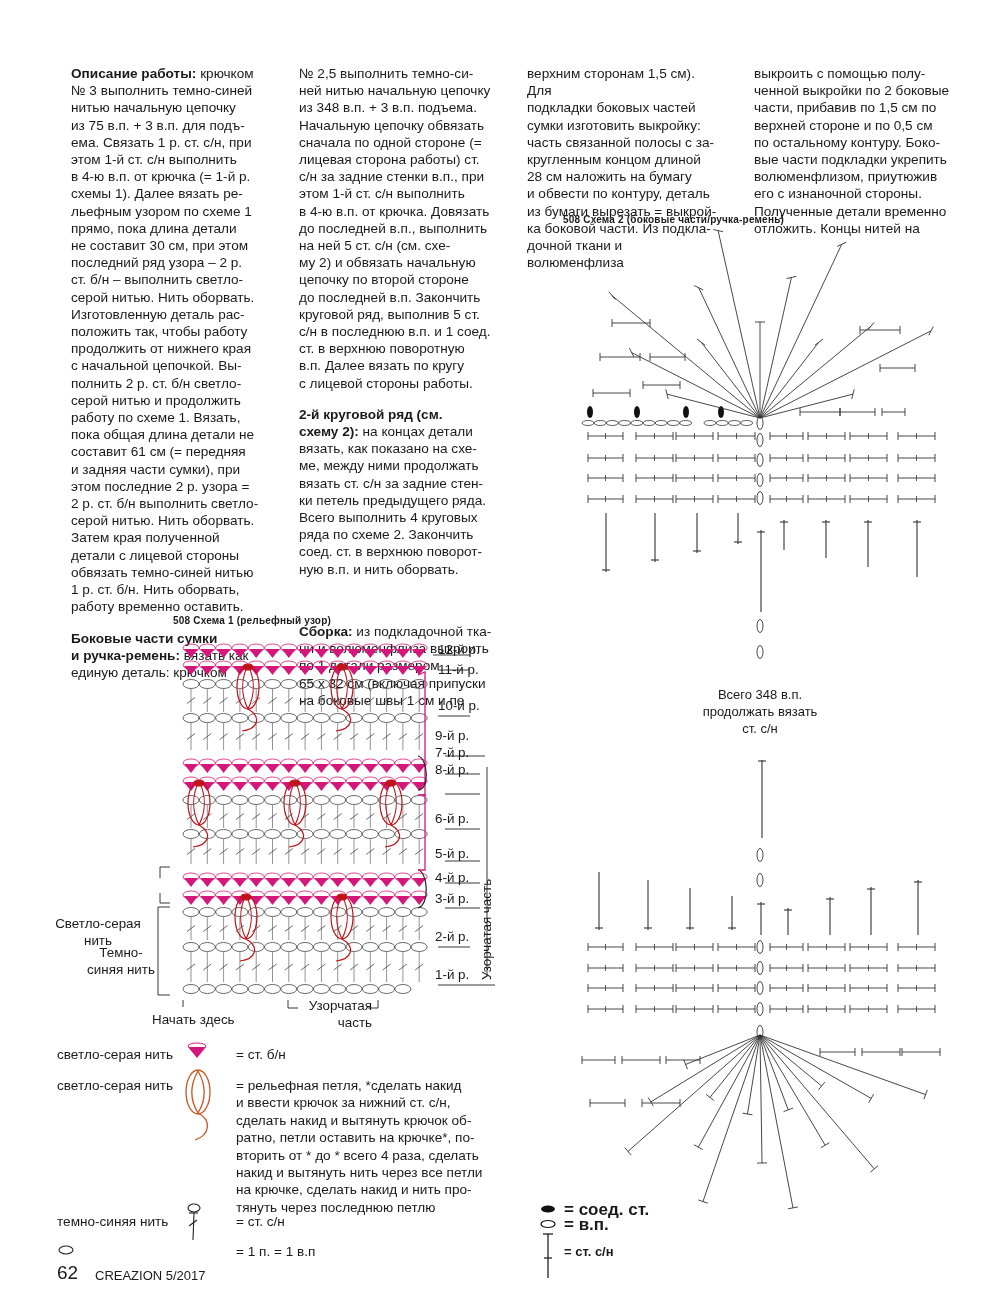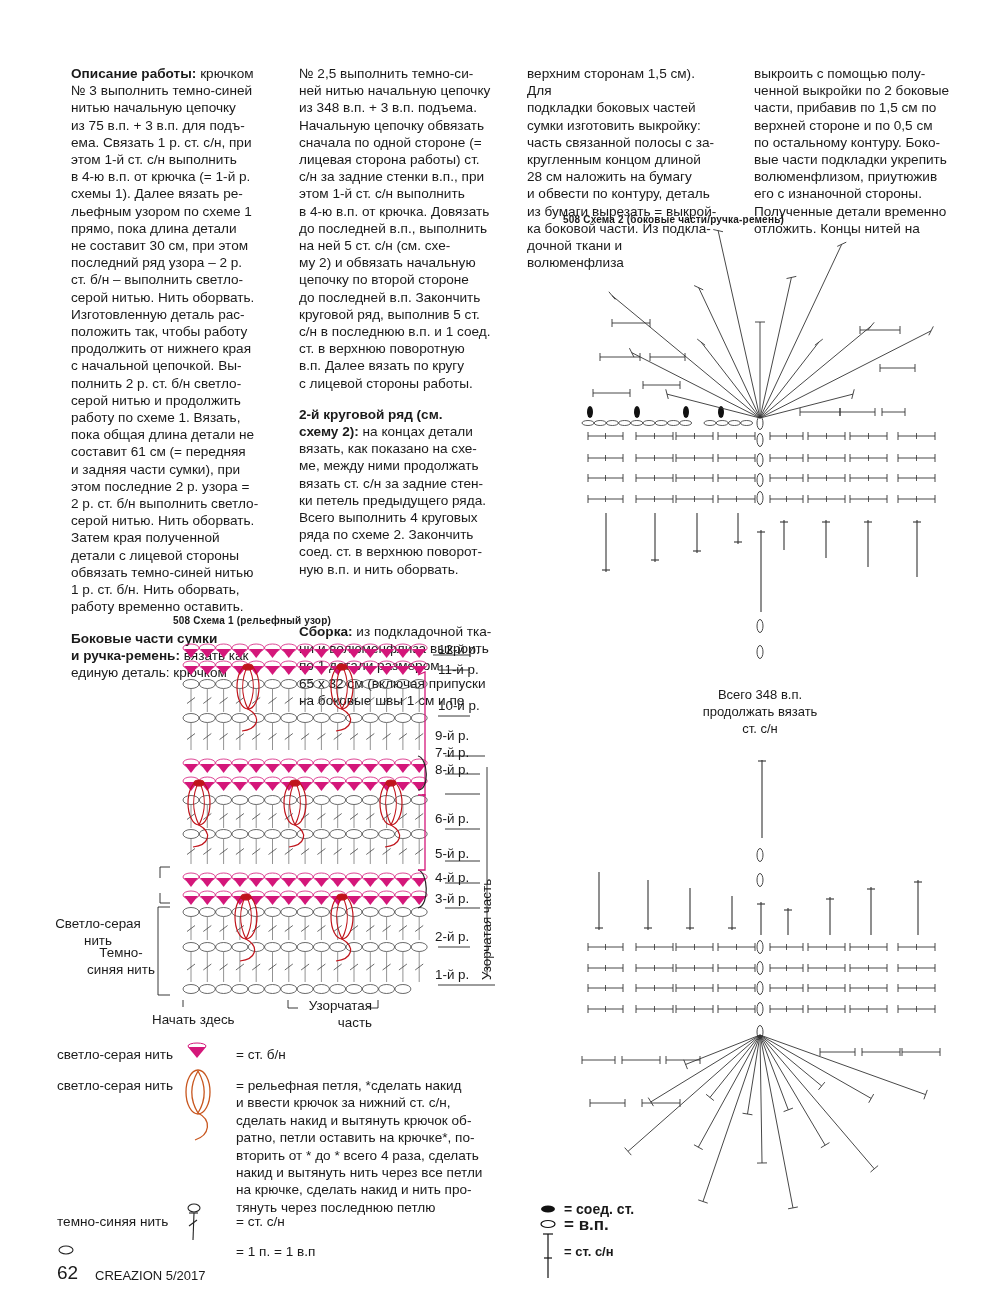--- a/index.html
+++ b/index.html
@@ -1225,18 +1225,18 @@
 
 <svg style="left:0;top:0;" width="997" height="1315">
   <ellipse cx="548" cy="1209" rx="7" ry="3.5" fill="#111"></ellipse>
   <ellipse cx="548" cy="1224" rx="7" ry="3.5" fill="none" stroke="#111" stroke-width="1.2"></ellipse>
   <g stroke="#111" stroke-width="1.2">
     <line x1="543" y1="1234" x2="553" y2="1234"></line>
     <line x1="548" y1="1234" x2="548" y2="1278"></line>
     <line x1="544" y1="1258" x2="552" y2="1258"></line>
   </g>
 </svg>
-<div class="legend-row" style="left:564px;top:1201px;font-weight:bold;font-size:14px;">= соед. ст.</div>
+<div class="legend-row" style="left:564px;top:1201px;font-weight:bold;font-size:17px;">= соед. ст.</div>
 <div class="legend-row" style="left:564px;top:1216px;font-weight:bold;font-size:17px;">= в.п.</div>
 <div class="legend-row" style="left:564px;top:1243px;font-weight:bold;font-size:13px;">= ст. с/н</div>
 
 <div class="footer-page">62</div>
 <div class="footer-mag">CREAZION 5/2017</div>
 
 </body></html>

